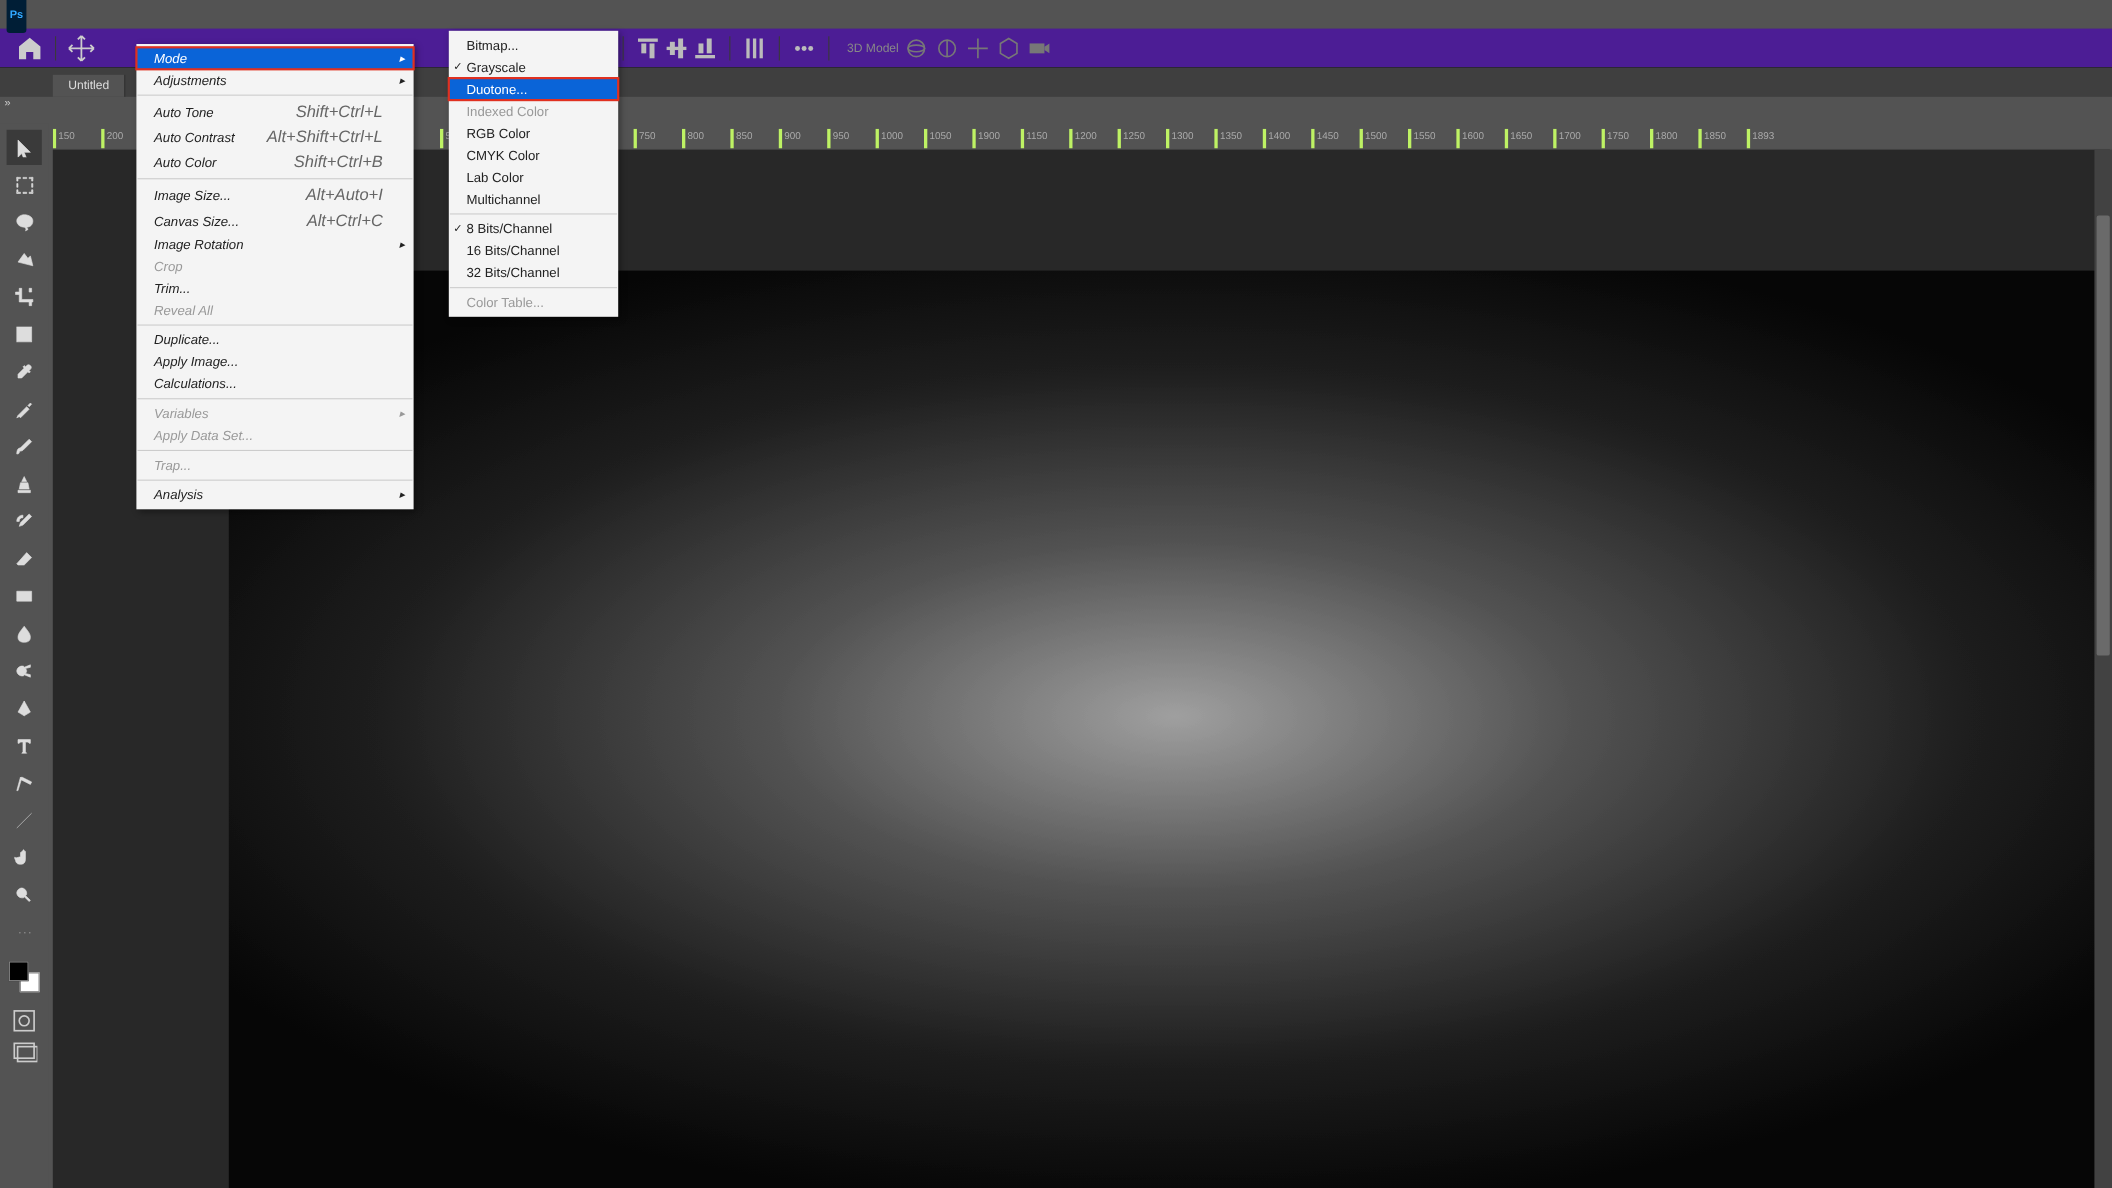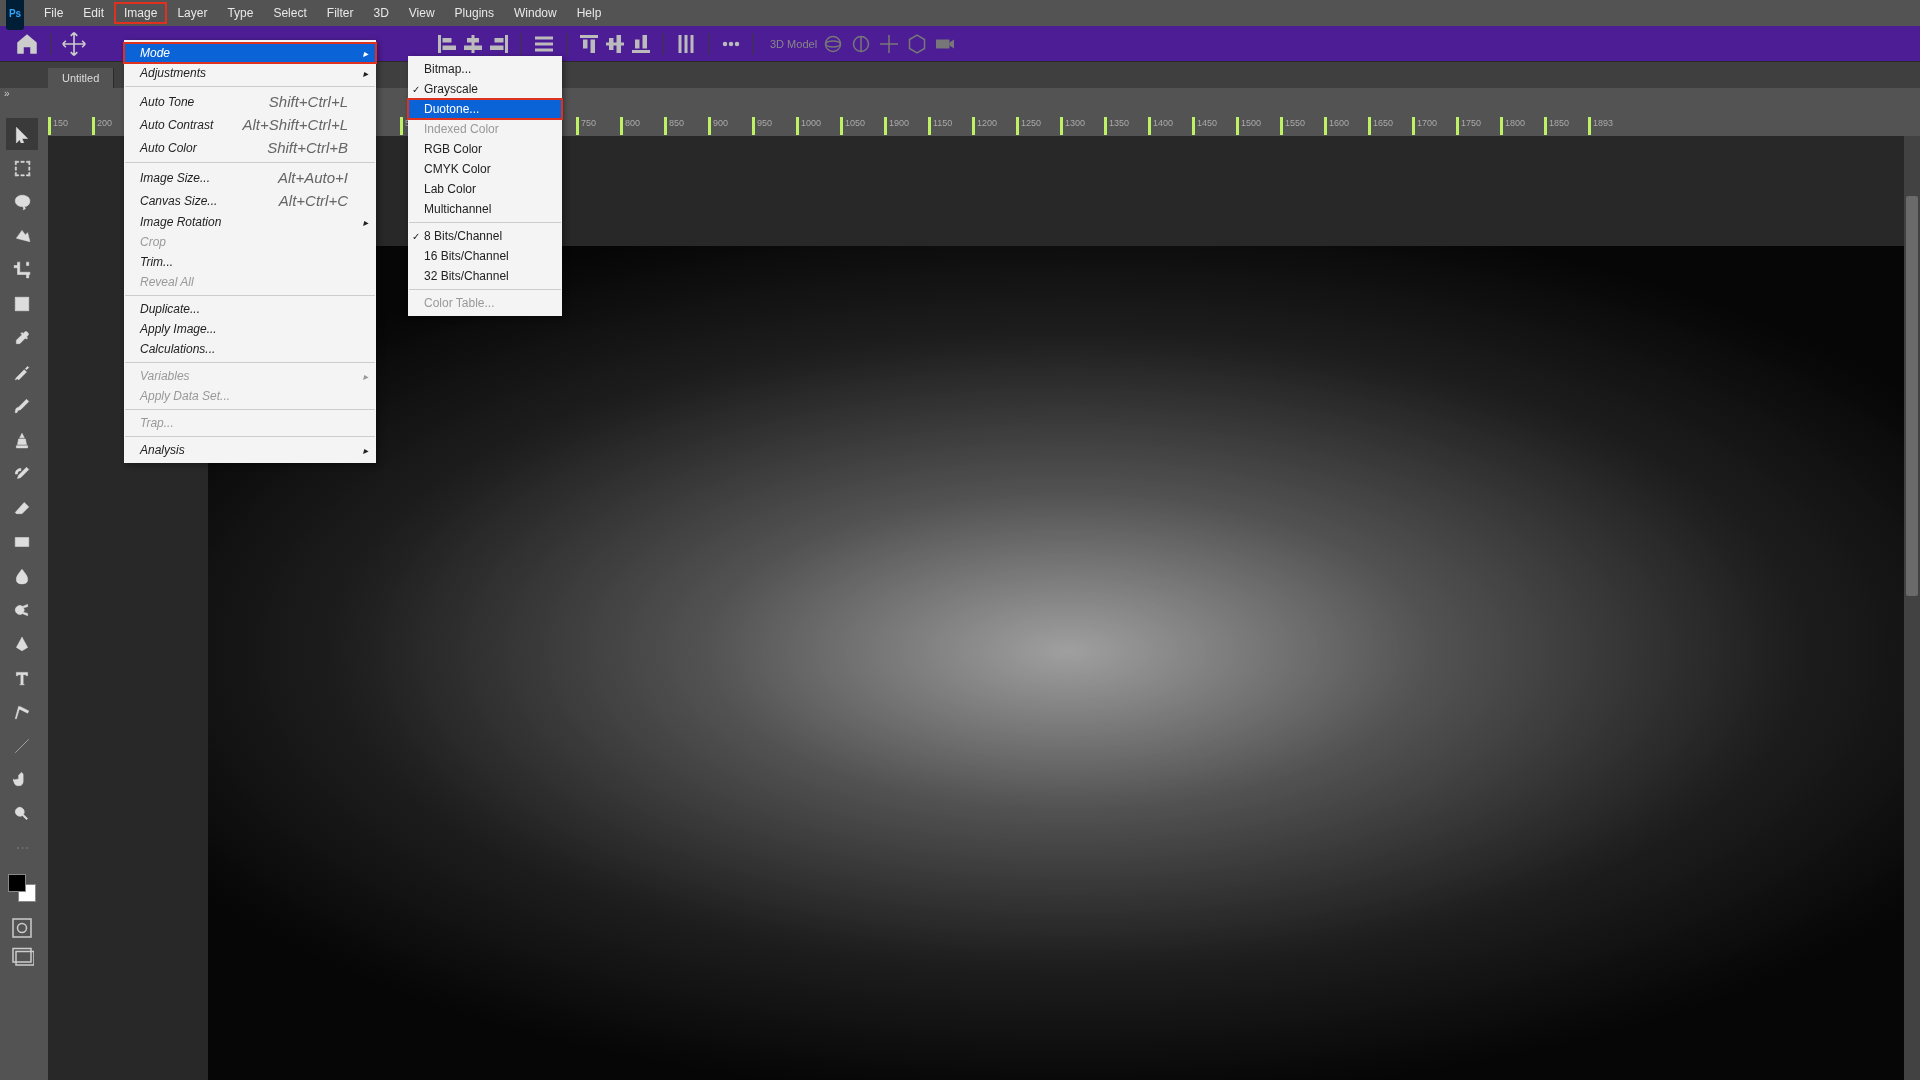--- a/index.html
+++ b/index.html
@@ -242,42 +242,28 @@
   font-size: 10px;
 }
 .menu .menu-item { position: relative; }
 
 .red-box {
   outline: 2.5px solid #e03020;
   outline-offset: -1px;
 }
 
 #image-menu { left: 124px; top: 40px; width: 252px; font-style: italic; }
-#mode-menu { left: 408px; top: 28px; width: 154px; margin-top: 28px; }
+#mode-menu { left: 408px; top: 28px; width: 154px; }
 
 </style>
 </head>
 <body>
 
 <div class="menubar">
   <div class="app-icon">Ps</div>
-  <div id="menubar-items" style="display: flex;">
-      <div class="menuitem">File</div>
-      <div class="menuitem">Edit</div>
-      <div class="menuitem active red-box">Image</div>
-      <div class="menuitem">Layer</div>
-      <div class="menuitem">Type</div>
-      <div class="menuitem">Select</div>
-      <div class="menuitem">Filter</div>
-      <div class="menuitem">3D</div>
-      <div class="menuitem">View</div>
-      <div class="menuitem">Plugins</div>
-      <div class="menuitem">Window</div>
-      <div class="menuitem">Help</div>
-    </div>
 </div>
 
 <div class="optionsbar">
   <div class="home-icon">
     <svg viewBox="0 0 16 16" fill="currentColor">
         <path d="M8 2l-6 5v7h4v-4h4v4h4v-7z"></path>
       </svg>
   </div>
   <div class="opt-sep"></div>
   <div class="tool-icon">

